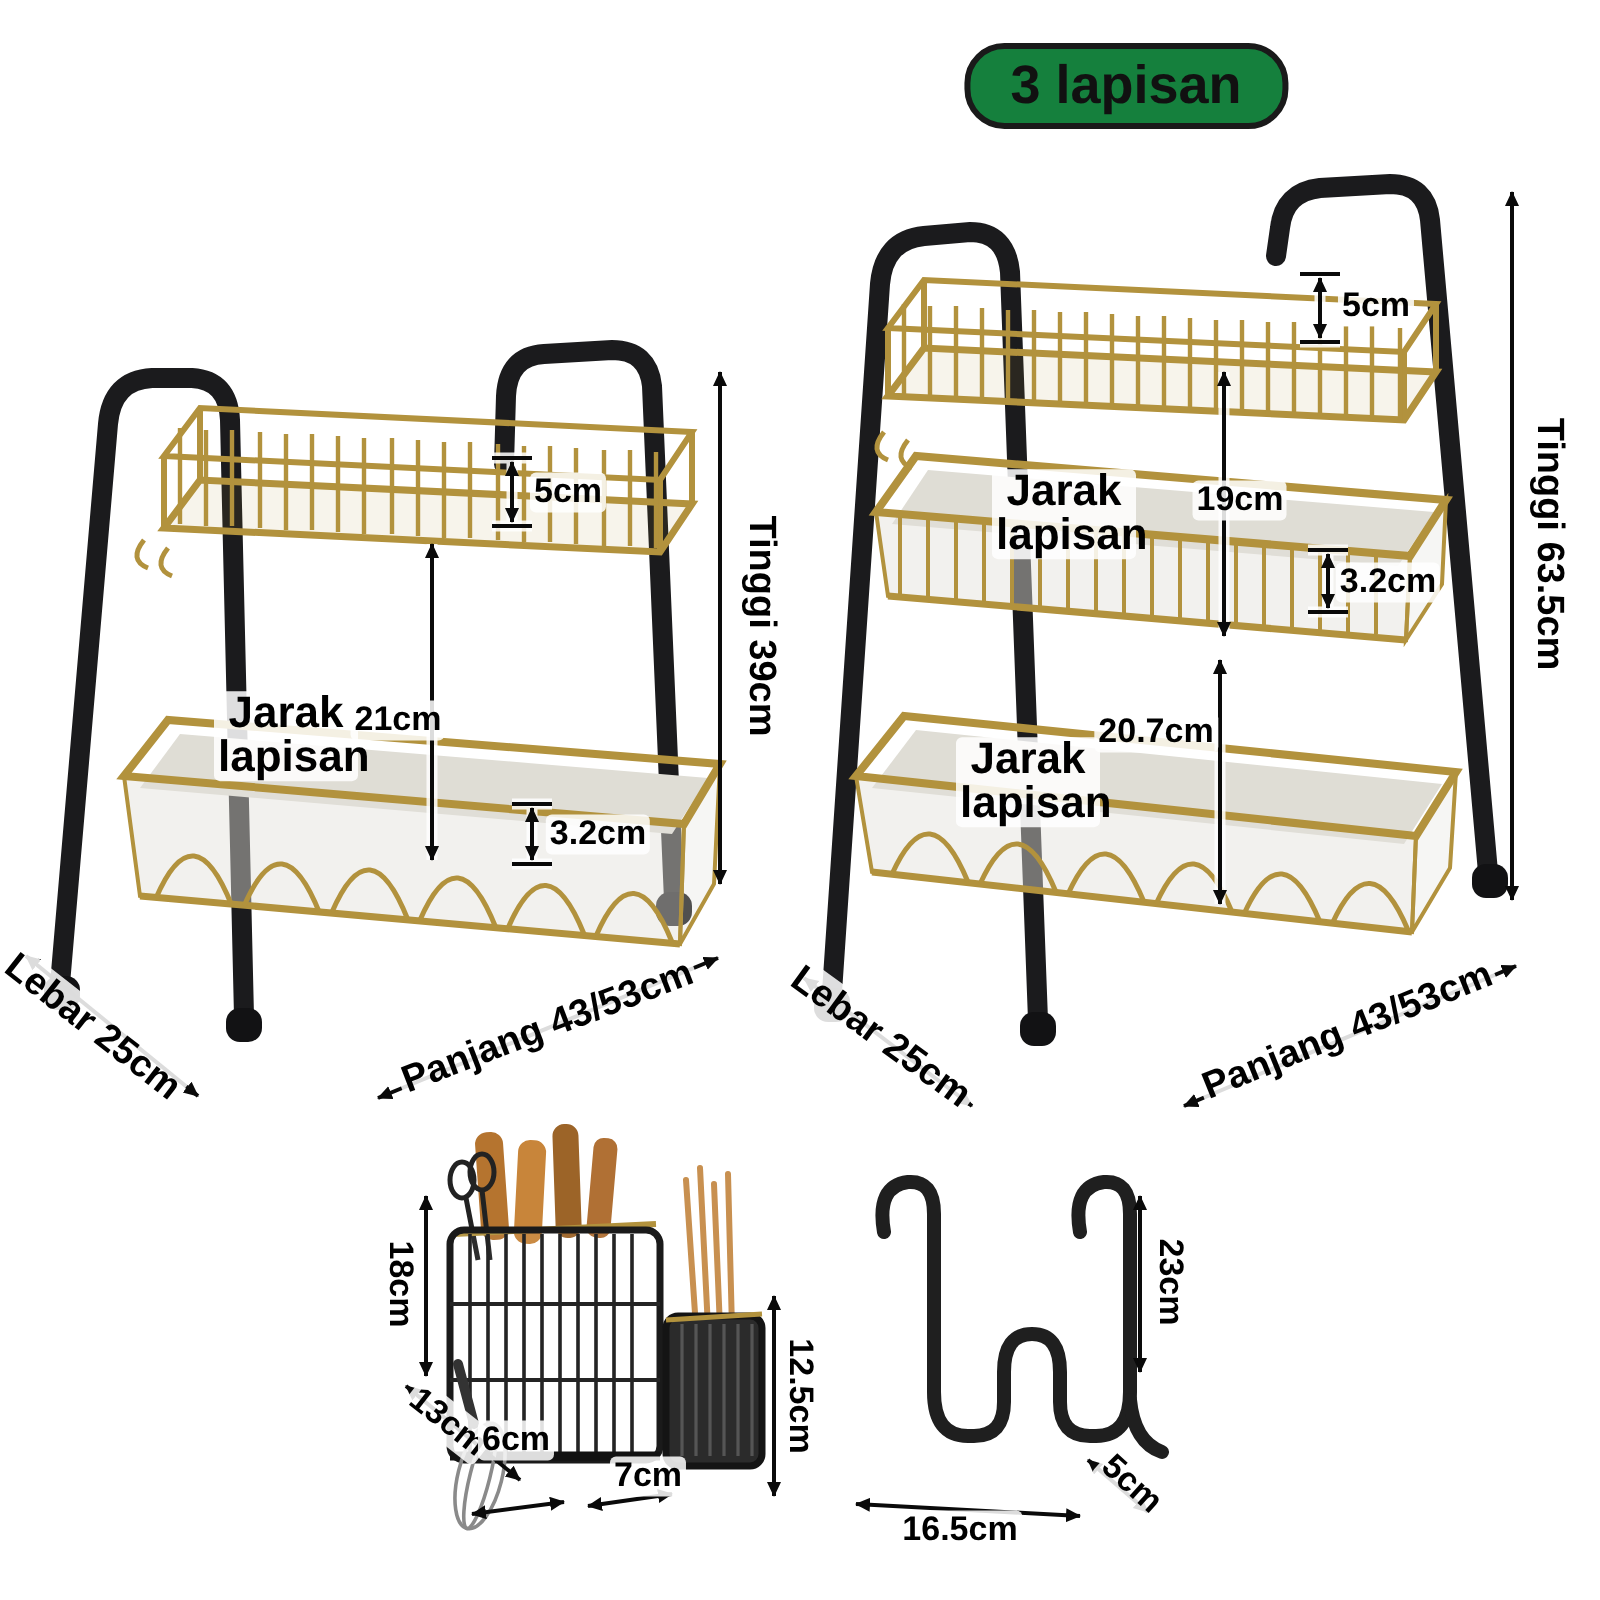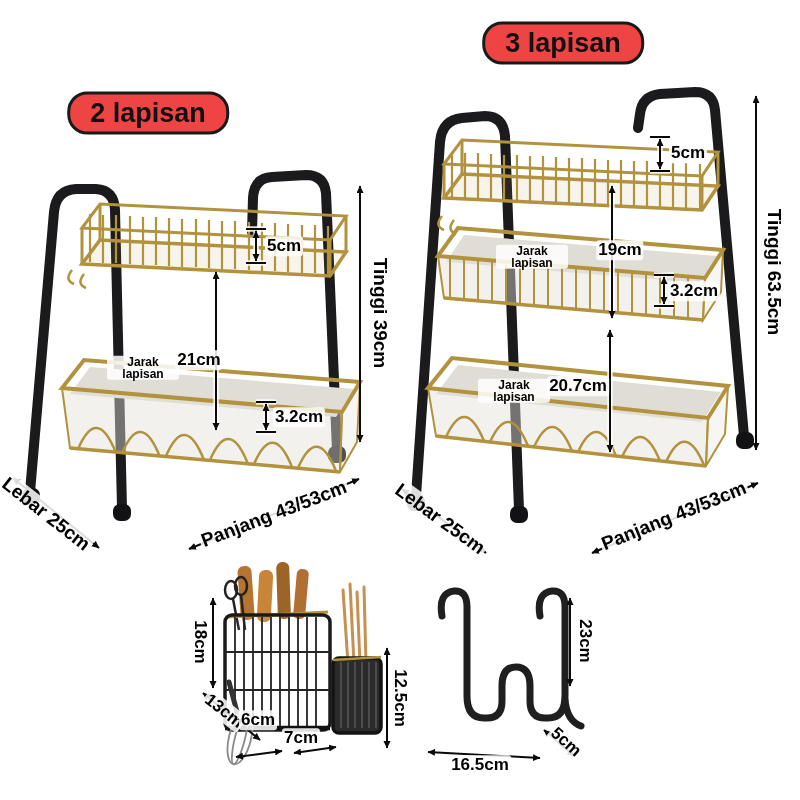--- a/index.html
+++ b/index.html
@@ -1,26 +1,26 @@
 <!DOCTYPE html>
 <html><head>
 <meta charset="utf-8">
 <style>
   html,body{margin:0;padding:0;background:#fff;}
   .stage{position:relative;width:800px;height:800px;background:#ffffff;overflow:hidden;
          font-family:"Liberation Sans",sans-serif;}
   .art{position:absolute;z-index:1;}
   #dims-overlay{position:absolute;left:0;top:0;z-index:5;pointer-events:none;}
   .badge{position:absolute;z-index:6;transform:translate(-50%,-50%);
-         background:#ef4444;border:3px solid #1a1a1a;border-radius:20px;
+         background:#15803d;border:3px solid #1a1a1a;border-radius:20px;
          padding:3px 20px;font-size:27px;font-weight:700;color:#111;white-space:nowrap;}
   .lbl{position:absolute;z-index:6;transform:translate(-50%,-50%);
        font-size:17px;font-weight:700;color:#000;background:rgba(255,255,255,.86);
        padding:0 2px;white-space:nowrap;border-radius:3px;line-height:1.15;}
-  .wrap{white-space:normal;width:68px;text-align:center;line-height:1.02;font-size:12px;}
+  .wrap{white-space:normal;width:68px;text-align:center;line-height:1.02;font-size:22px;}
   .big{font-size:19px;}
 </style>
 </head>
 <body>
 
 <div class="stage">
 
   <svg class="art" style="left:10px;top:160px" width="365" height="385" viewBox="0 0 365 385">
     <g stroke="#1b1b1d" stroke-width="10" fill="none" stroke-linecap="round">
       <path d="M 20 332 L 44 52 Q 46 30 66 29 L 86 29 Q 104 30 105 50 L 112 348"></path>
@@ -169,44 +169,43 @@
       <line x1="203" y1="693" x2="260" y2="740" marker-start="url(#ah)" marker-end="url(#ah)"></line>
       <line x1="236" y1="757" x2="282" y2="751" marker-start="url(#ah)" marker-end="url(#ah)"></line>
       <line x1="294" y1="753" x2="336" y2="747" marker-start="url(#ah)" marker-end="url(#ah)"></line>
 
       <line x1="570" y1="598" x2="570" y2="686" marker-start="url(#ah)" marker-end="url(#ah)"></line>
       <line x1="428" y1="752" x2="540" y2="758" marker-start="url(#ah)" marker-end="url(#ah)"></line>
       <line x1="544" y1="730" x2="574" y2="756" marker-start="url(#ah)" marker-end="url(#ah)"></line>
     </g>
   </svg>
 
-  <div class="badge" style="left:148px;top:113px">2 lapisan</div>
   <div class="badge" style="left:563px;top:43px">3 lapisan</div>
 
   <div class="lbl" style="left:284px;top:246px">5cm</div>
   <div class="lbl wrap" style="left:143px;top:368px">Jarak lapisan</div>
   <div class="lbl" style="left:199px;top:360px">21cm</div>
   <div class="lbl" style="left:299px;top:417px">3.2cm</div>
   <div class="lbl big" style="left:380px;top:313px;transform:translate(-50%,-50%) rotate(90deg)">Tinggi 39cm</div>
   <div class="lbl big" style="left:46px;top:514px;transform:translate(-50%,-50%) rotate(38deg)">Lebar 25cm</div>
   <div class="lbl big" style="left:274px;top:514px;transform:translate(-50%,-50%) rotate(-21deg)">Panjang 43/53cm</div>
 
   <div class="lbl" style="left:688px;top:153px">5cm</div>
   <div class="lbl wrap" style="left:532px;top:257px">Jarak lapisan</div>
   <div class="lbl" style="left:620px;top:250px">19cm</div>
   <div class="lbl" style="left:694px;top:291px">3.2cm</div>
   <div class="lbl wrap" style="left:514px;top:391px">Jarak lapisan</div>
-  <div class="lbl" style="left:578px;top:386px">20.7cm</div>
+  <div class="lbl" style="left:578px;top:366px">20.7cm</div>
   <div class="lbl big" style="left:774px;top:272px;transform:translate(-50%,-50%) rotate(90deg)">Tinggi 63.5cm</div>
   <div class="lbl big" style="left:440px;top:519px;transform:translate(-50%,-50%) rotate(36deg)">Lebar 25cm</div>
   <div class="lbl big" style="left:674px;top:516px;transform:translate(-50%,-50%) rotate(-22deg)">Panjang 43/53cm</div>
 
   <div class="lbl" style="left:200px;top:642px;transform:translate(-50%,-50%) rotate(90deg)">18cm</div>
   <div class="lbl" style="left:400px;top:698px;transform:translate(-50%,-50%) rotate(90deg)">12.5cm</div>
   <div class="lbl" style="left:224px;top:711px;transform:translate(-50%,-50%) rotate(38deg)">13cm</div>
   <div class="lbl" style="left:258px;top:720px">6cm</div>
-  <div class="lbl" style="left:301px;top:738px">7cm</div>
+  <div class="lbl" style="left:324px;top:738px">7cm</div>
 
   <div class="lbl" style="left:585px;top:641px;transform:translate(-50%,-50%) rotate(90deg)">23cm</div>
   <div class="lbl" style="left:480px;top:765px">16.5cm</div>
   <div class="lbl" style="left:566px;top:742px;transform:translate(-50%,-50%) rotate(42deg)">5cm</div>
 
 </div>
 
 </body></html>

